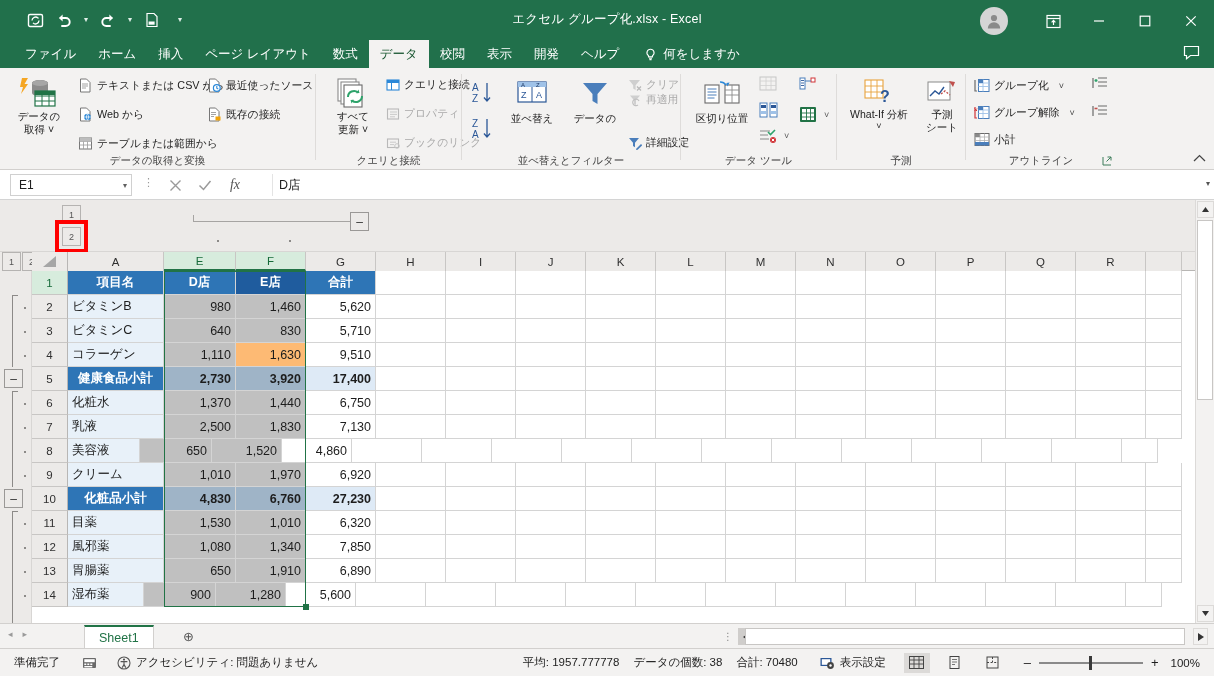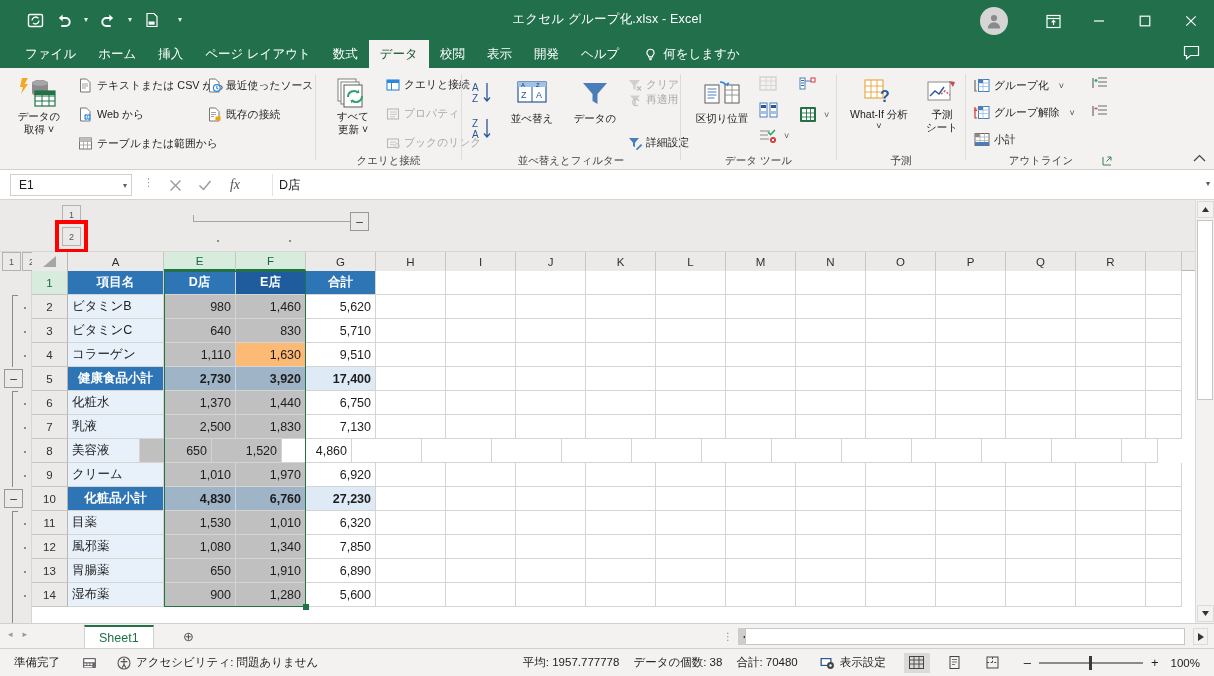--- a/index.html
+++ b/index.html
@@ -382,20 +382,21 @@
       <div class="sm-item" style="left:207px; top:39px;">
         <span class="ic">
           <svg width="15" height="15" viewBox="0 0 15 15">
               <path d="M2.5 1h6l3.5 3.5V14h-9.5z" fill="#fff" stroke="#777" stroke-width="1"></path>
               <path d="M4 5.5h5M4 7.5h5M4 9.5h3" stroke="#999" stroke-width=".9"></path>
               <path d="M8.5 9.5h5v4h-5z" fill="#f0a30a"></path>
             </svg>
         </span>
         <span>既存の接続</span>
       </div>
+      <div class="rgroup-label">データの取得と変換</div>
     </div>
     <div class="rsep" style="left:315px;"></div>
 
     <div class="rgroup" style="left:316px; width:145px;">
       <div class="big-btn" style="left:10px; top:8px; width:54px;">
         <span class="ic" style="height:34px;">
           <svg width="34" height="32" viewBox="0 0 34 32">
             <rect x="2" y="2" width="18" height="22" fill="#fff" stroke="#8a8a8a" stroke-width="1.1"></rect>
             <rect x="5" y="5" width="18" height="22" fill="#fff" stroke="#8a8a8a" stroke-width="1.1"></rect>
             <rect x="8" y="8" width="18" height="22" fill="#fff" stroke="#6a6a6a" stroke-width="1.1"></rect>
@@ -1200,21 +1201,21 @@
             <div class="cell" style="width: 70px;"></div>
             <div class="cell" style="width: 70px;"></div>
             <div class="cell" style="width: 70px;"></div>
             <div class="cell" style="width: 70px;"></div>
             <div class="cell" style="width: 70px;"></div>
             <div class="cell" style="width: 70px;"></div>
             <div class="cell" style="width: 70px;"></div>
             <div class="cell" style="width: 36px;"></div>
           </div>
           <div class="cellrow">
-            <div class="cell" style="width: 96px; background: rgb(232, 241, 249);">
+            <div class="cell" style="width: 76px; background: rgb(232, 241, 249);">
               <span>湿布薬</span>
             </div>
             <div class="cell num" style="width: 72px; background: rgb(192, 192, 192);">
               <span>900</span>
             </div>
             <div class="cell num" style="width: 70px; background: rgb(192, 192, 192);">
               <span>1,280</span>
             </div>
             <div class="cell num" style="width: 70px;">
               <span>5,600</span>

